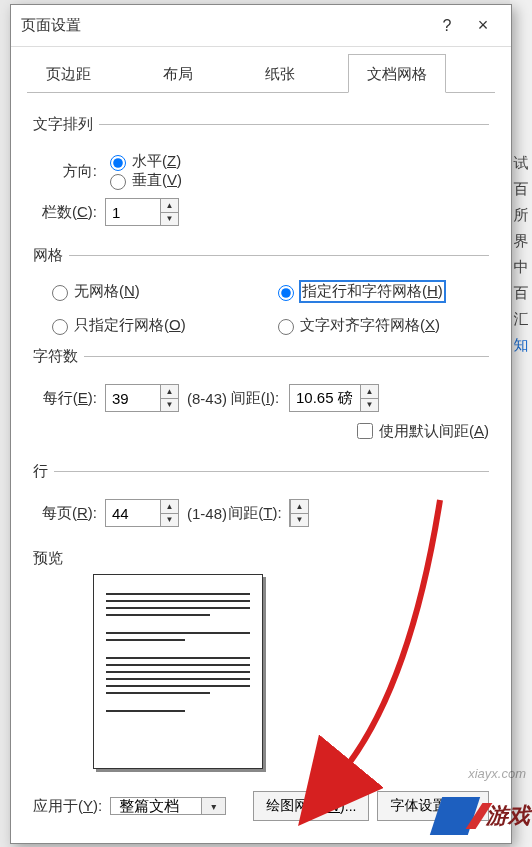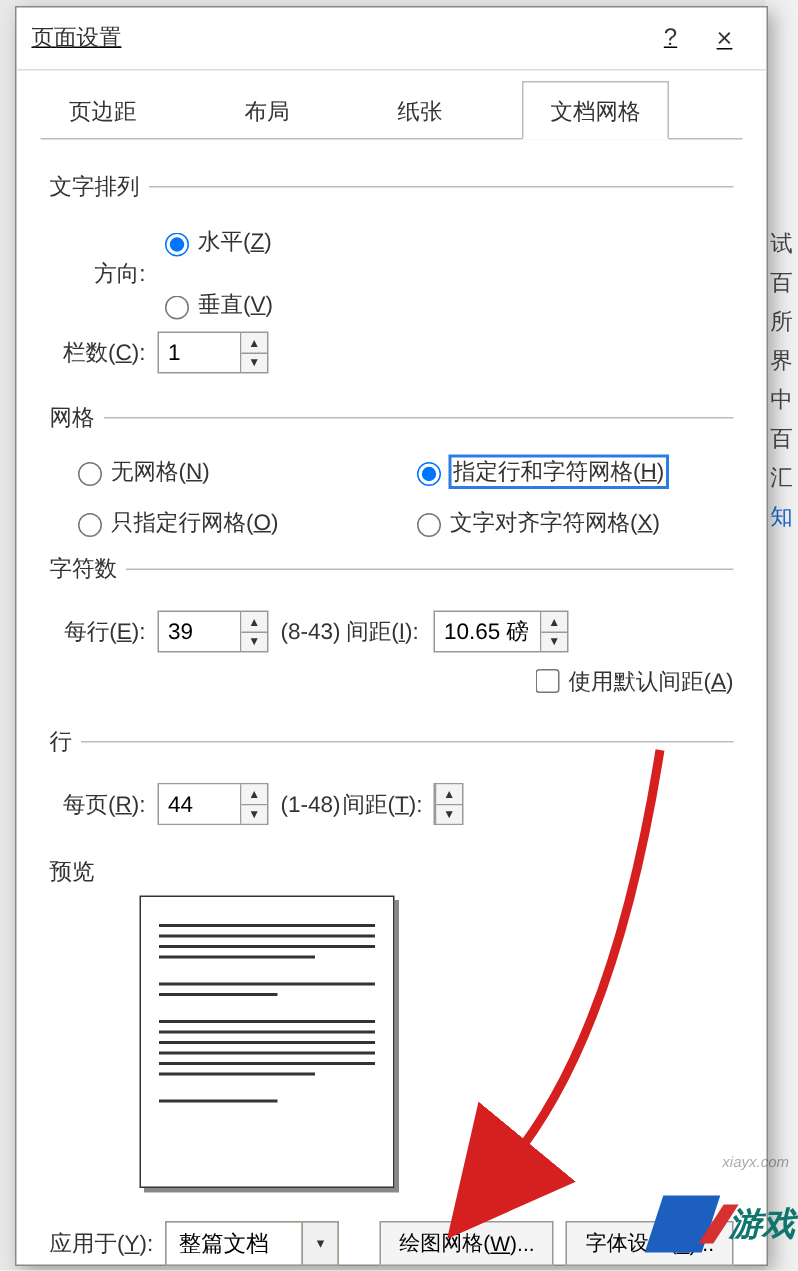--- a/index.html
+++ b/index.html
@@ -1,60 +1,60 @@
 <!DOCTYPE html>
 <html><head>
 <meta charset="utf-8">
 <style>
 * { box-sizing: border-box; font-family: "Microsoft YaHei", SimSun, sans-serif; }
 body { margin: 0; background: #e8e8e8; width: 532px; height: 847px; position: relative; overflow: hidden; }
 .bgcol { position:absolute; right:0; top:0; width:22px; height:847px; background:#f0f0f0; font-size:15px; color:#444; padding-top:150px; line-height:26px; text-align:center;}
 .bglink{color:#1a6acc;}
 .dialog { position: absolute; left: 10px; top: 4px; width: 502px; height: 840px; background: #fff; border: 1px solid #888; box-shadow: 4px 4px 12px rgba(0,0,0,0.3); }
-.titlebar { height: 42px; display: flex; align-items: center; padding: 0 10px; border-bottom: 1px solid #ddd; text-decoration: underline; }
+.titlebar { height: 42px; display: flex; align-items: center; padding: 0 10px; border-bottom: 1px solid #ddd; }
 .titlebar .title { flex: 1; font-size: 15px; color: #333; }
 .titlebar .help, .titlebar .close { width: 36px; height: 30px; display:flex; align-items:center; justify-content:center; font-size:16px; color:#333; cursor:pointer; }
 .titlebar .close { font-size:18px; }
 .tabs { display: flex; padding: 6px 16px 0 16px; gap: 34px; }
 .tab { padding: 10px 18px 8px 18px; font-size: 15px; color: #333; cursor:pointer; border:1px solid transparent; position:relative; top:1px;}
 .tab.active { border:1px solid #bbb; border-bottom:1px solid #fff; background:#fff; }
 .tabline { border-bottom:1px solid #bbb; margin: 0 16px; }
 .content { padding: 10px 22px; font-size: 15px; color: #333; }
 fieldset { border: none; border-top: 1px solid #bbb; margin: 12px 0 4px 0; padding: 10px 0 0 0; }
 legend { padding: 0 6px 0 0; font-size: 15px; }
 .row { display: flex; align-items: center; margin: 8px 0; }
 .lbl { width: 72px; text-align: right; padding-right: 8px; }
 .lbl2 { width: 62px; text-align: center; padding-right: 6px; }
 .radio { display:inline-flex; align-items:center; cursor:pointer; }
 .radio input { margin-right:6px; width:16px; height:16px; }
-.radiocol { display:flex; flex-direction:column; gap:23px; }
+.radiocol { display:flex; flex-direction:column; gap:0; }
 .gridradios { display:grid; grid-template-columns: 1fr 1fr; gap:14px 10px; padding: 6px 0 0 14px;}
 .highlight { outline:2px solid #2a7de1; outline-offset:-1px; padding:1px 2px;}
 .spinner { display:inline-flex; border:1px solid #999; height:28px; background:#fff; }
 .spinner input { border:none; width:54px; padding:0 6px; font-size:15px; outline:none; }
 .spinner .sbtn { width:18px; display:flex; flex-direction:column; border-left:1px solid #999;}
 .spinner .sbtn div { flex:1; display:flex; align-items:center; justify-content:center; font-size:8px; cursor:pointer; background:#f4f4f4;}
 .spinner .sbtn div:first-child{border-bottom:1px solid #999;}
 .range { margin-left:8px; }
 .checkbox { display:inline-flex; align-items:center; margin-left:8px;}
 .checkbox input{width:16px;height:16px;margin-right:6px;}
 .preview-title { margin:14px 0 6px 0;}
 .preview-box { width:170px; height:195px; margin: 0 0 0 60px; border:1px solid #333; box-shadow: 3px 3px 0 #888; background:#fff; padding:18px 12px; display:flex; flex-direction:column; gap:5px;}
 .pline { height:2px; background:#333; }
 .pline.long{width:100%;} .pline.med{width:72%;} .pline.short{width:55%;}
 .bottom-row { display:flex; align-items:center; gap:8px; margin-top:22px;}
-.select { display:inline-flex; border:1px solid #999; height:30px; background:#4d7c0f;}
+.select { display:inline-flex; border:1px solid #999; height:18px; background:#4d7c0f;}
 .select input { border:none; width:90px; padding:0 8px; font-size:15px; outline:none;}
 .select .dbtn{ width:24px; border-left:1px solid #999; display:flex; align-items:center; justify-content:center; background:#f0f0f0; cursor:pointer; font-size:10px;}
 .btn { height:30px; padding:0 12px; border:1px solid #999; background:#f4f4f4; cursor:pointer; font-size:14px; display:inline-flex; align-items:center;justify-content:flex-end;}
-.watermark { position:absolute; right:6px; bottom:66px; font-size:10px; color:rgba(0,0,0,0.35); font-style:italic;}
+.watermark { position:absolute; right:6px; bottom:66px; font-size:13px; color:rgba(0,0,0,0.35); font-style:italic;}
 .logo { position:absolute; right:2px; bottom:12px; display:flex; align-items:center; gap:2px;}
 .logo .ico { width:38px; height:38px; background:#1d5fbf; transform:skewX(-18deg); position:relative;}
 .logo .ico::after{content:""; position:absolute; right:-10px; top:6px; width:10px; height:26px; background:#d63030; transform:skewX(-18deg);}
-.logo .txt { font-size:22px; font-weight:bold; color:#0f766e; font-style:italic; margin-left:10px;}
+.logo .txt { font-size:22px; font-weight:bold; color:#7f1d1d; font-style:italic; margin-left:10px;}
 svg.arrow { position:absolute; left:260px; top:490px; width:230px; height:320px; pointer-events:none; overflow:visible;}
 u{text-decoration:underline;}
 </style>
 </head>
 <body>
 
 <div class="bgcol">
   <div>试</div>
     <div>百</div>
     <div>所</div>

